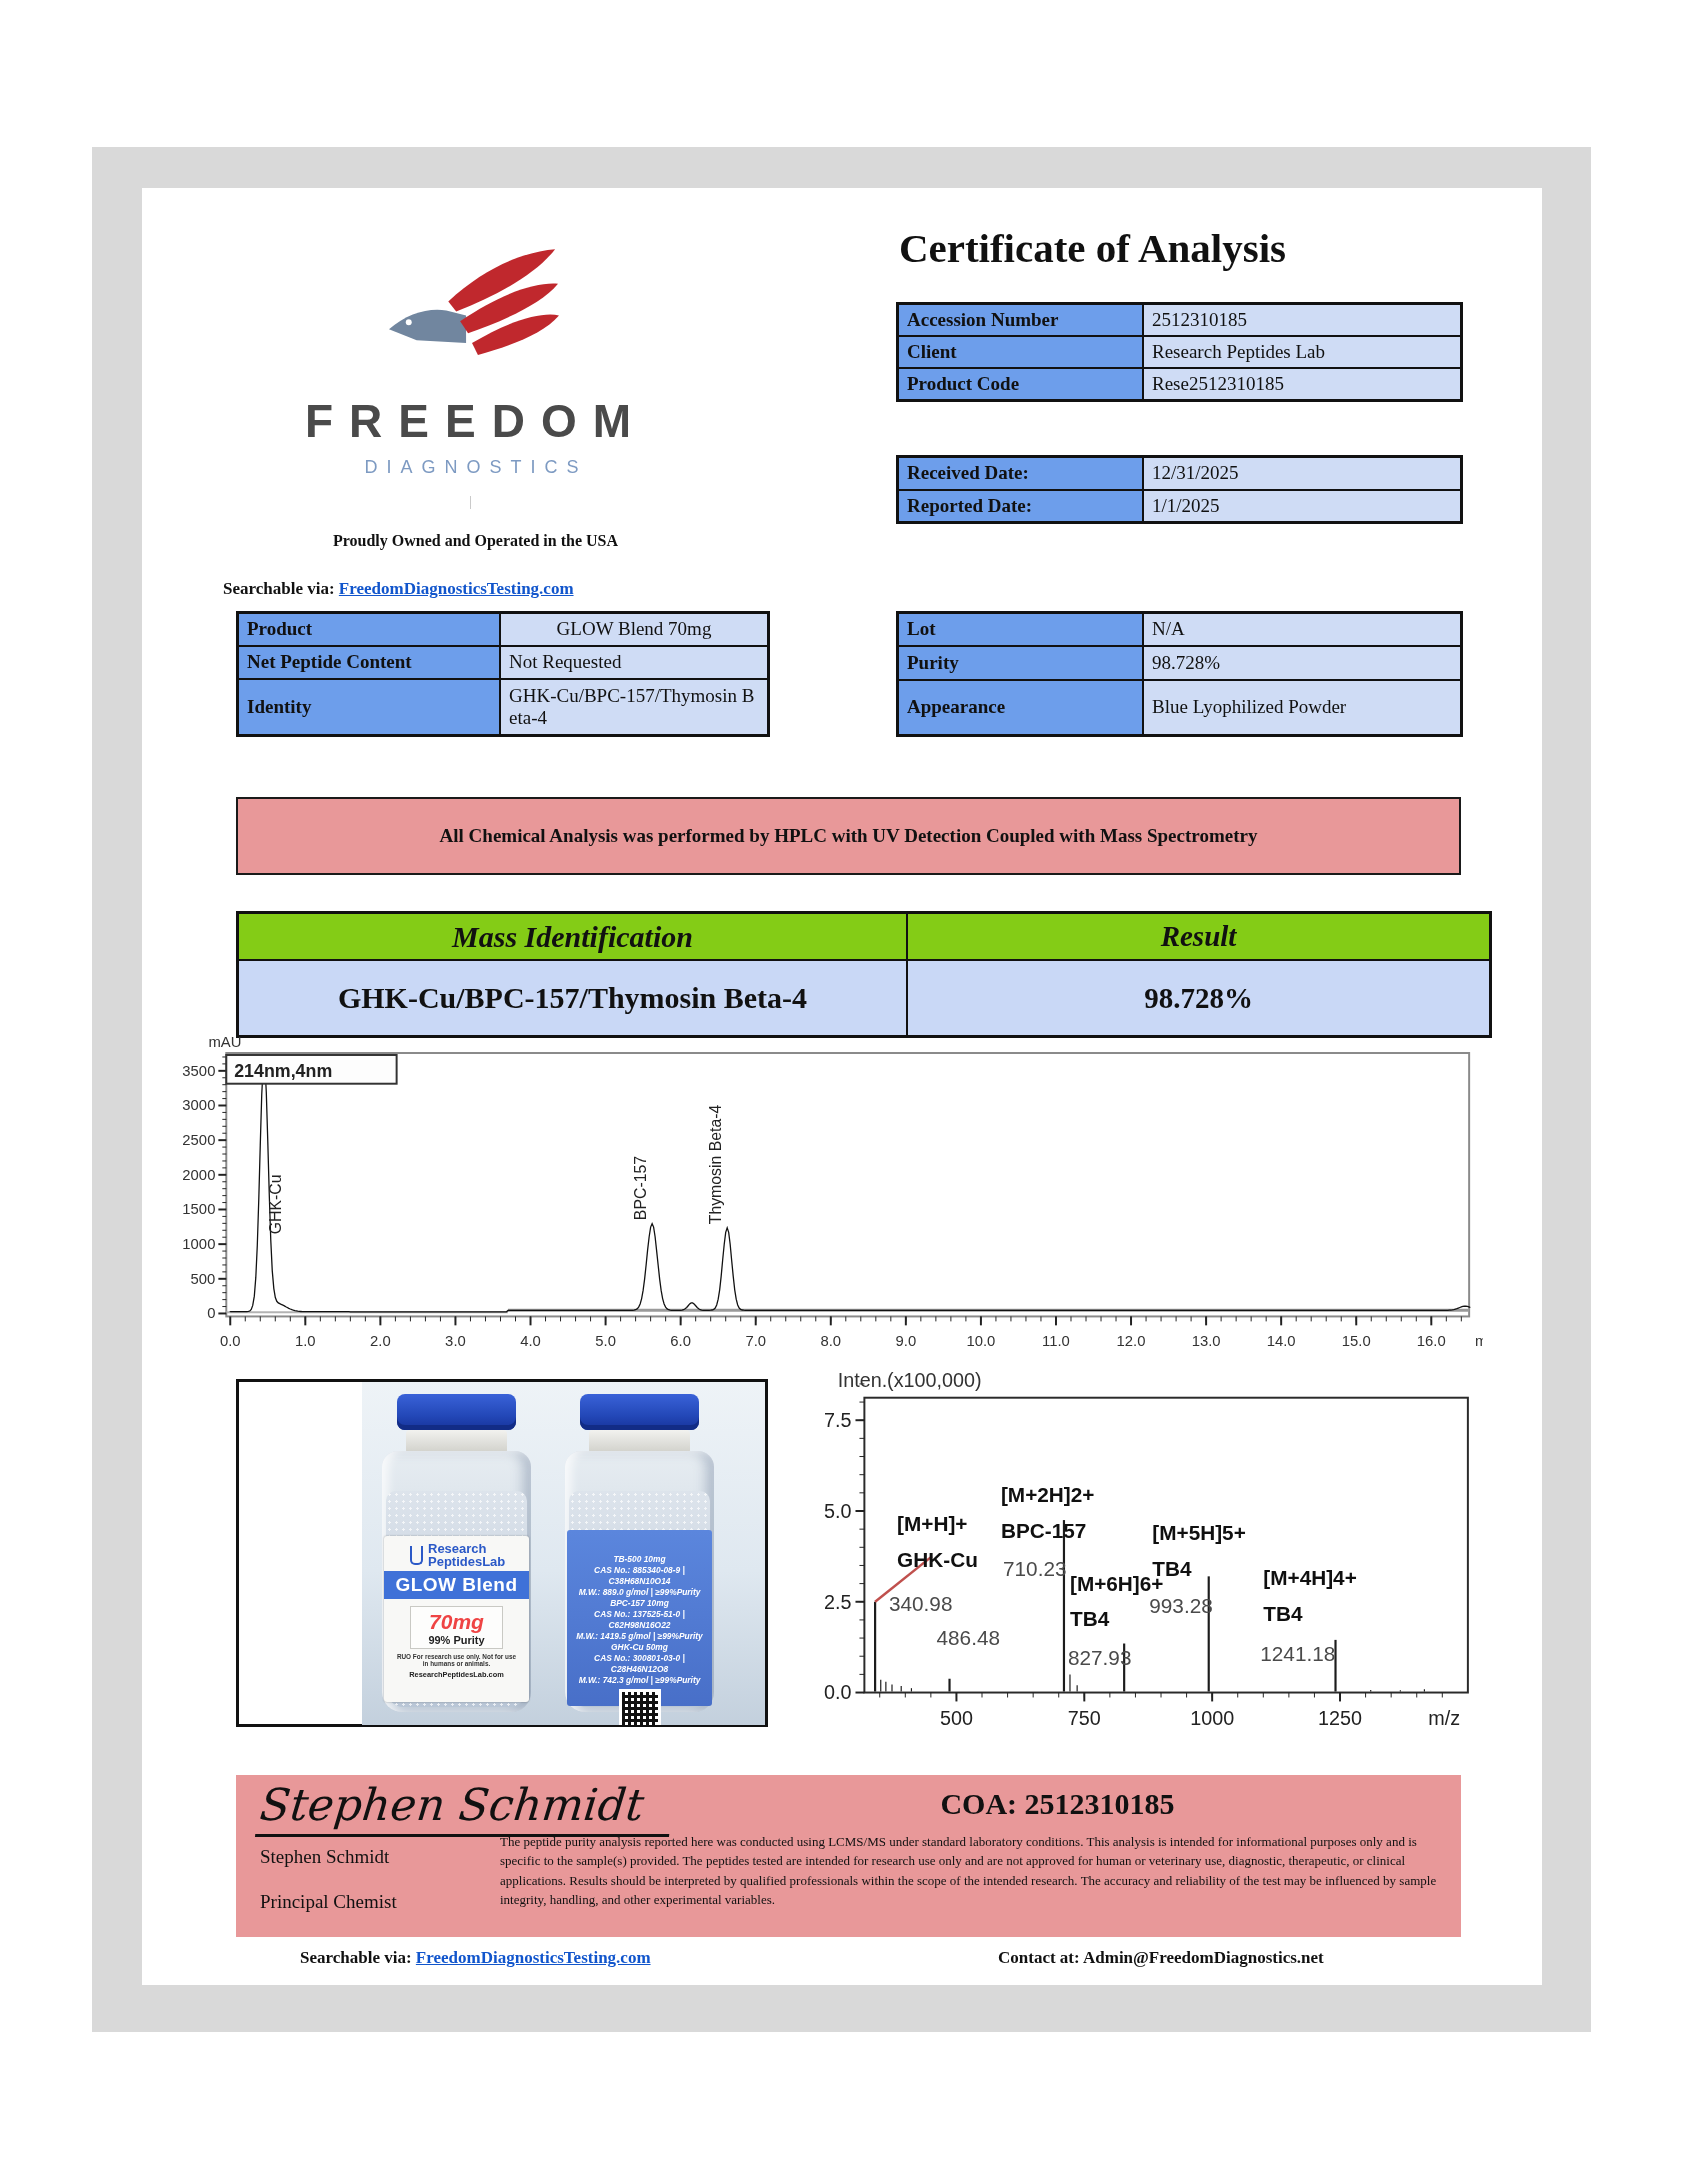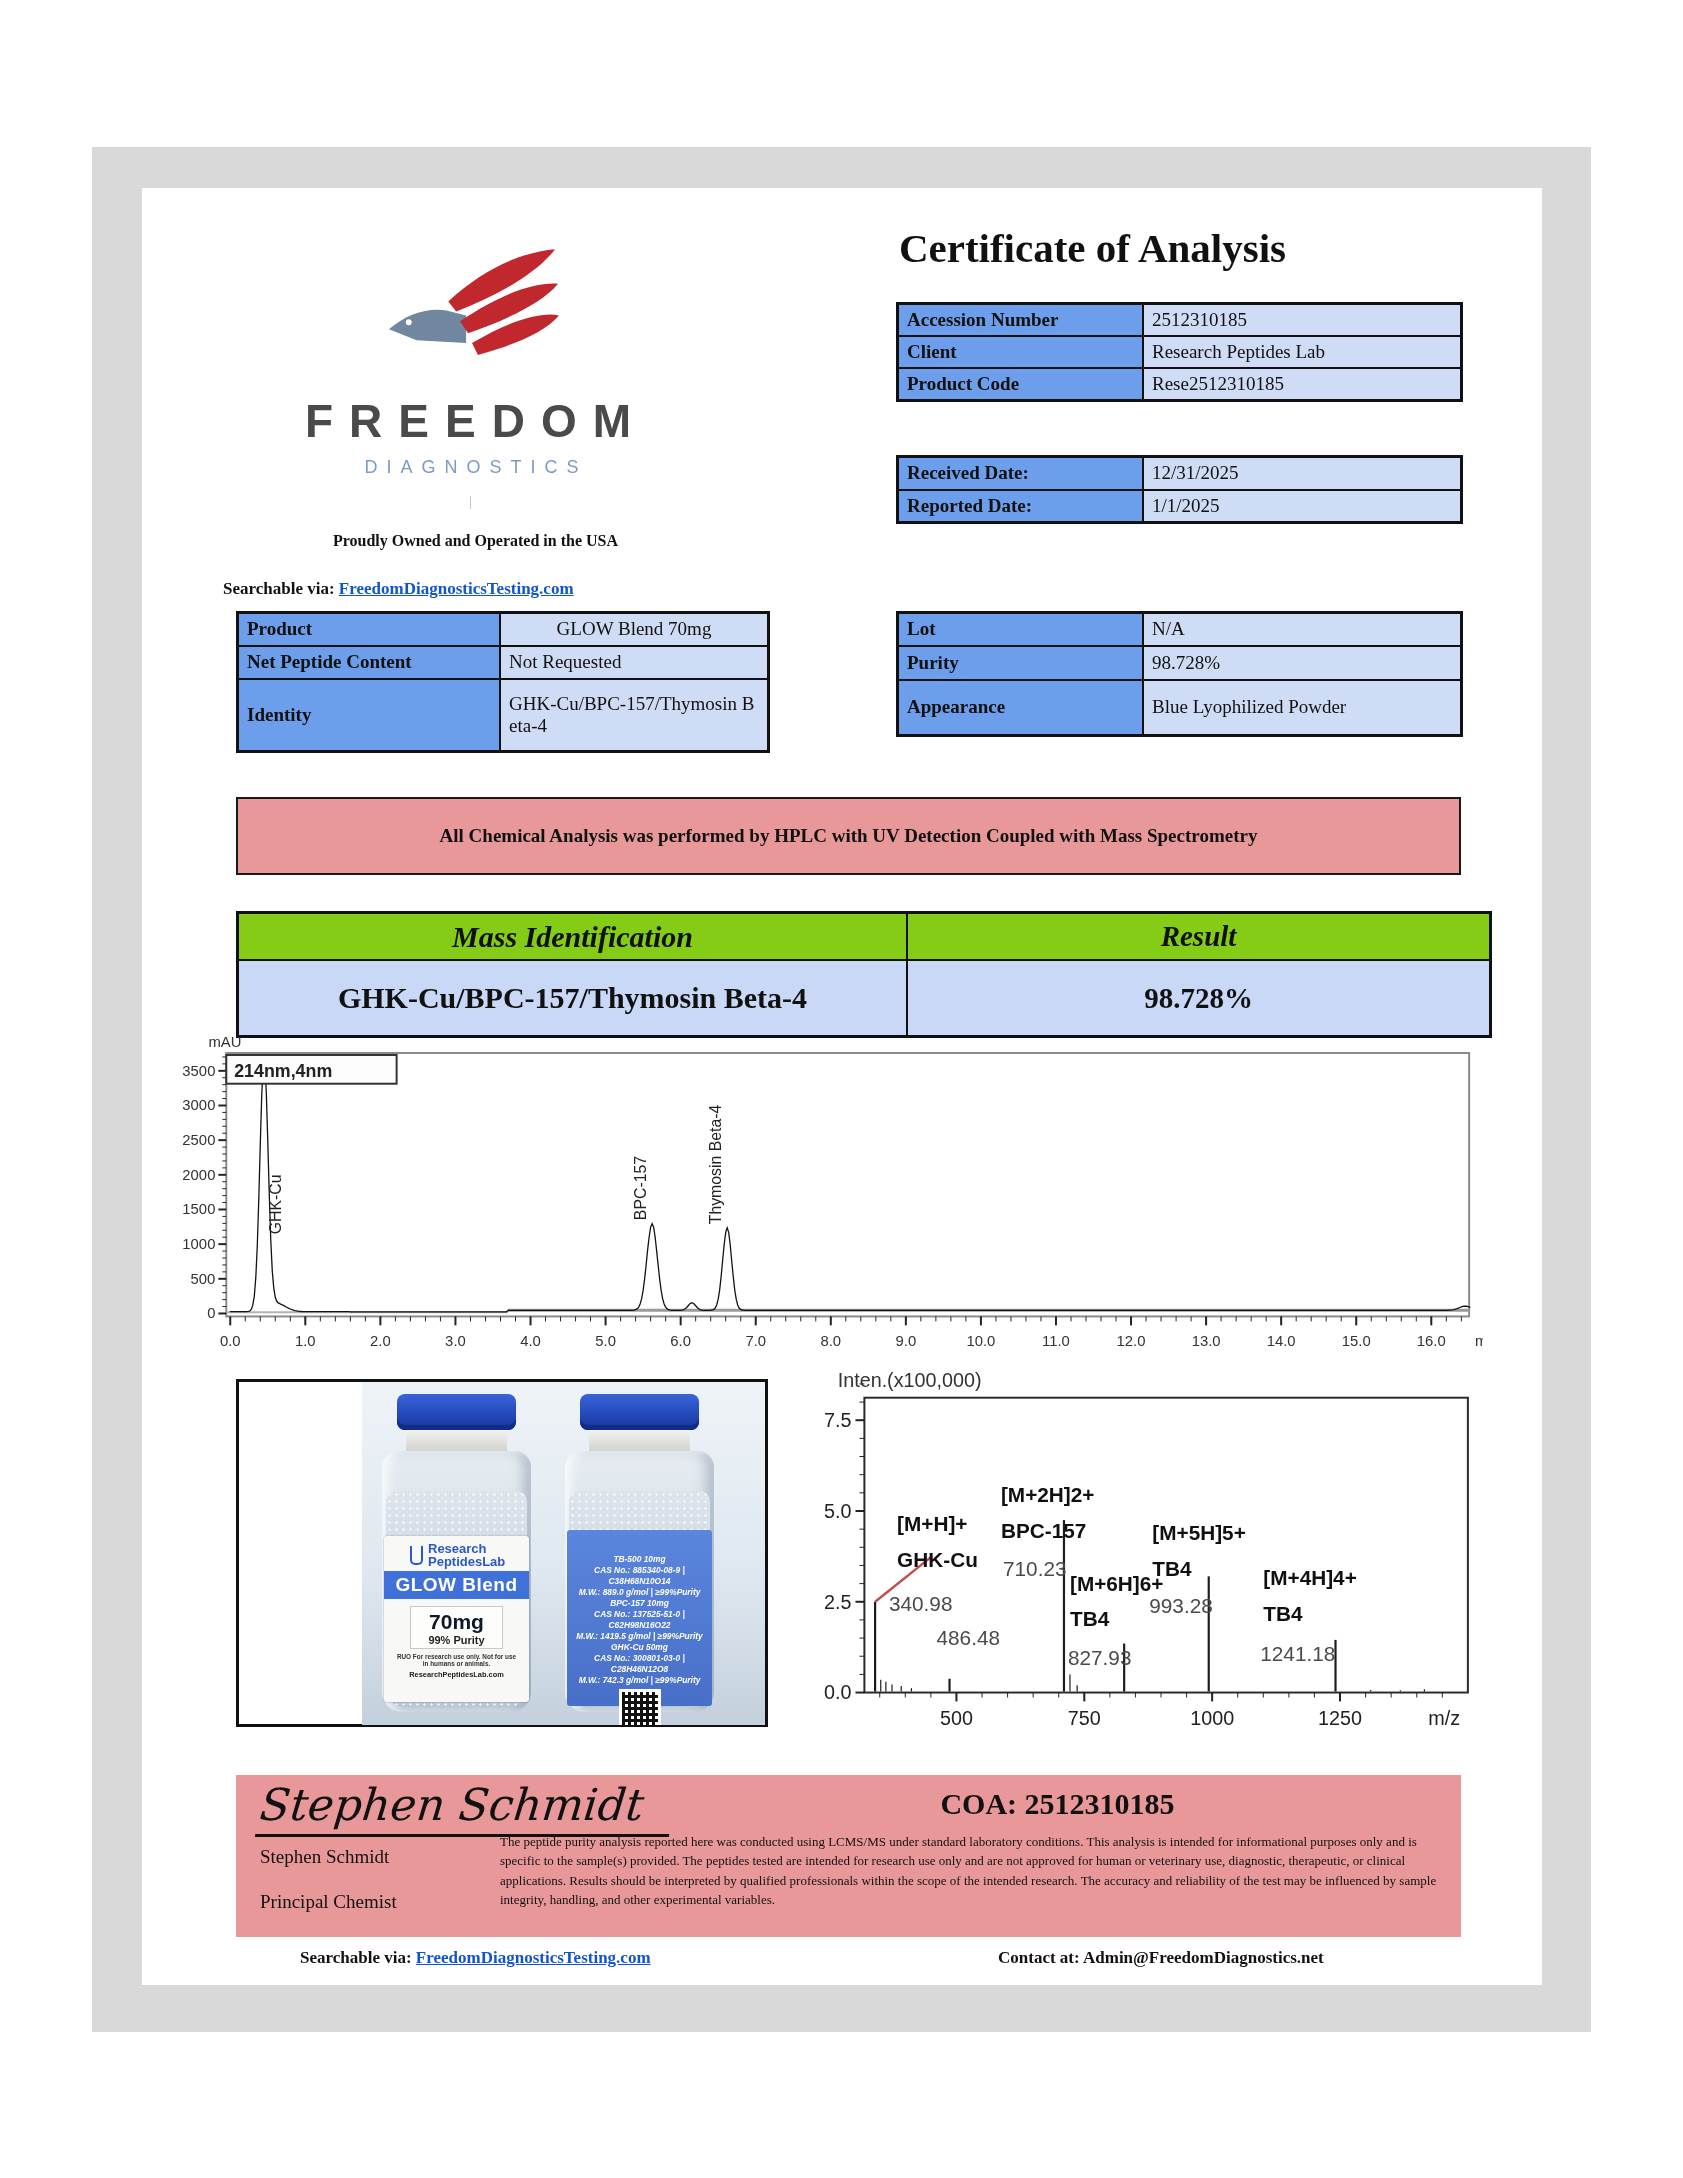--- a/index.html
+++ b/index.html
@@ -25,21 +25,21 @@
   table.itable{border-collapse:collapse;border:3px solid #111;font-size:19px;}
   table.itable td{border:2px solid #111;padding:2px 8px;vertical-align:middle;}
   td.lbl{background:#6d9eeb;font-weight:700;}
   td.val{background:#cfdcf5;}
   .t-acc{left:754px;top:114px;}
   .t-dates{left:754px;top:267px;}
   .t-prod{left:94px;top:423px;}
   .t-samp{left:754px;top:423px;}
   .cw1{width:227px;} .cw2{width:300px;}   
   .pw1{width:244px;} .pw2{width:250px;text-align:center;}   
-  .h36{height:32px;} .h37{height:33px;} .h38{height:34px;} .h61{height:56px;} .h62{height:73px;font-family:Liberation Serif, serif;}
+  .h36{height:32px;} .h37{height:33px;} .h38{height:34px;} .h61{height:56px;} .h62{height:57px;font-family:Liberation Serif, serif;}
   .brk{word-break:break-all;}
 
   
   .banner{left:94px;top:609px;width:1225px;height:78px;background:#e89899;border:2px solid #1a1a1a;
           box-sizing:border-box;display:flex;align-items:center;justify-content:center;
           font-weight:700;font-size:19px;text-align:center;}
 
   
   table.mtable{left:94px;top:723px;border-collapse:collapse;border:3px solid #111;}
   table.mtable td{border:2px solid #111;text-align:center;vertical-align:middle;}
@@ -75,21 +75,21 @@
   .powder{position:absolute;left:4px;top:40px;width:141px;height:216px;border-radius:10px 10px 18px 18px;
        background:radial-gradient(circle,rgba(255,255,255,.7) 1px,transparent 1.4px) 0 0/7px 7px,
                   linear-gradient(180deg,#dde4ec,#b9c6d6);}
   .flabel{position:absolute;left:2px;top:85px;width:145px;height:166px;background:#f8f8f6;border-radius:3px;
        box-shadow:0 0 2px rgba(0,0,0,.35);font-family:"Liberation Sans",sans-serif;box-sizing:border-box;}
   .brandrow{display:flex;gap:5px;align-items:center;padding:6px 0 3px 26px;color:#2b59c7;font-weight:700;
        font-size:13px;line-height:13px;}
   .tube{width:9px;height:17px;border:2px solid #2b59c7;border-radius:0 0 5px 5px;border-top:none;}
   .band{background:#3f71d8;color:#fff;font-weight:700;font-size:19px;text-align:center;padding:3px 0;letter-spacing:0.5px;}
   .amtbox{width:91px;margin:7px auto 3px;background:#fdfdfc;border:1px solid #c9c9c4;text-align:center;padding:3px 0 2px;}
-  .amt{font-weight:700;font-size:21px;color:#0f172a;}
+  .amt{font-weight:700;font-size:21px;color:#ef4444;font-style:italic;}
   .pur{font-weight:700;font-size:11px;color:#222;}
   .ruo{font-size:6.4px;font-weight:700;text-align:center;padding:1px 12px 0;color:#333;}
   .site{font-size:7.4px;font-weight:700;text-align:center;margin-top:3px;color:#222;}
   .blabel{position:absolute;left:2px;top:79px;width:145px;height:176px;border-radius:3px;
        background:linear-gradient(180deg,#5b86dd,#486fc8);color:#fff;font-family:"Liberation Sans",sans-serif;
        font-style:italic;font-weight:700;font-size:8.4px;line-height:11px;text-align:center;padding-top:24px;box-sizing:border-box;}
   .qr{width:36px;height:36px;margin:6px auto 0;background:
        repeating-linear-gradient(0deg,#111 0 3px,transparent 3px 6px),
        repeating-linear-gradient(90deg,#111 0 3px,#fff 3px 6px);outline:3px solid #fff;}
 

